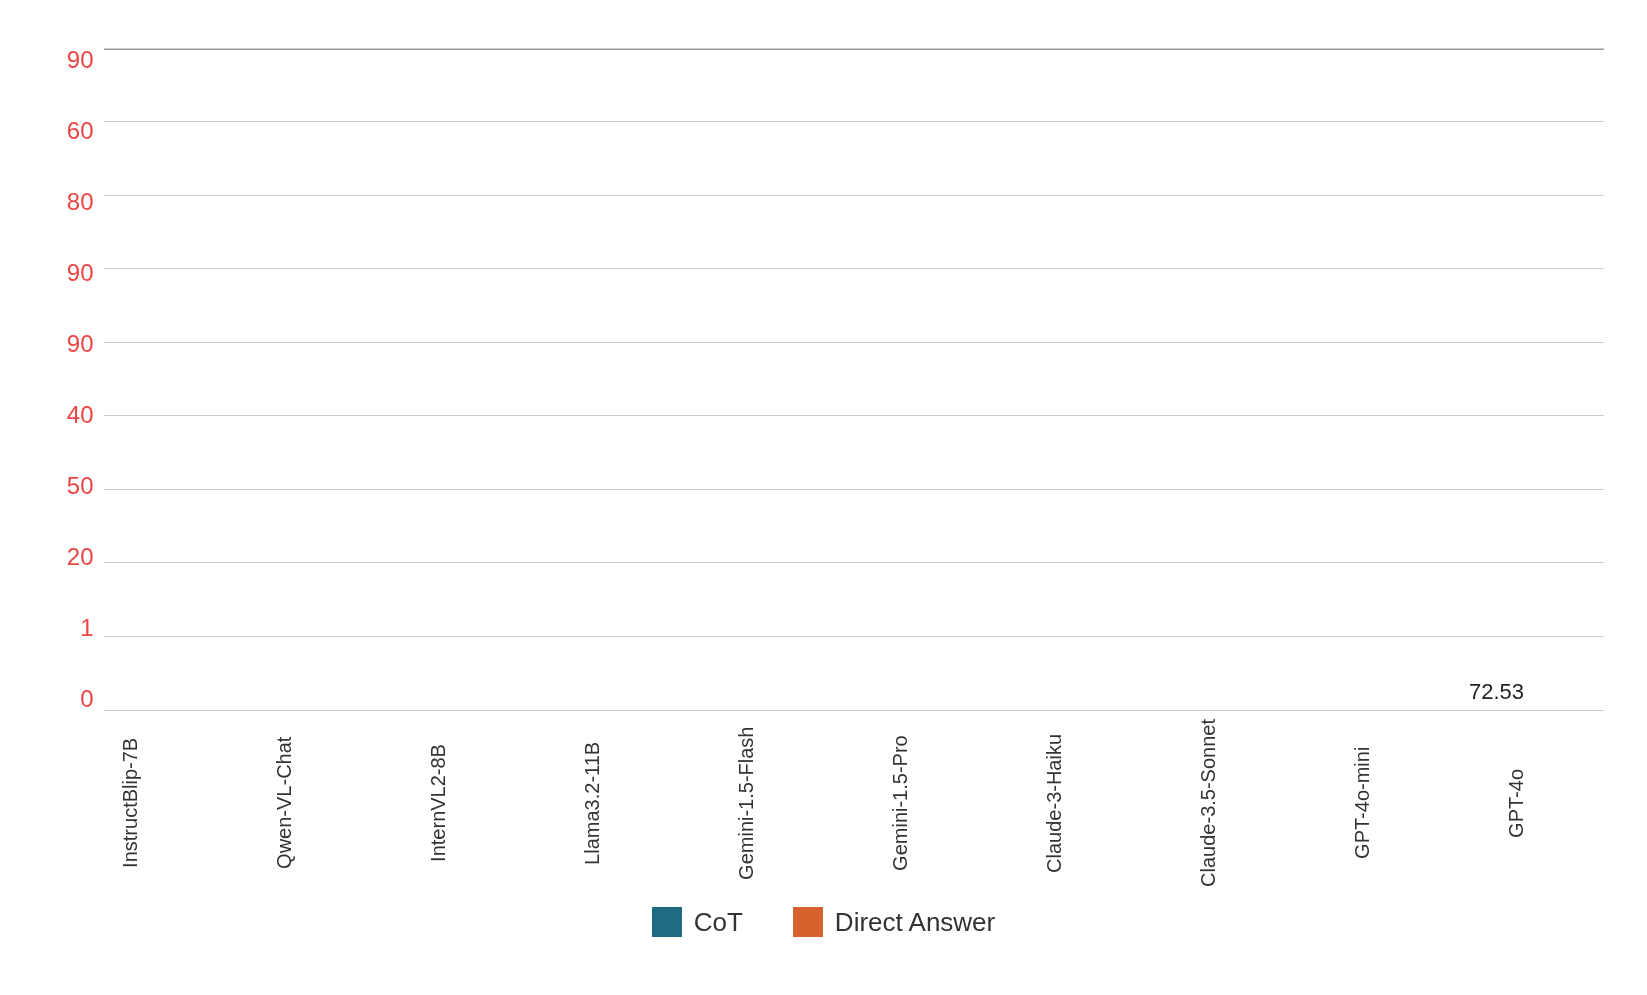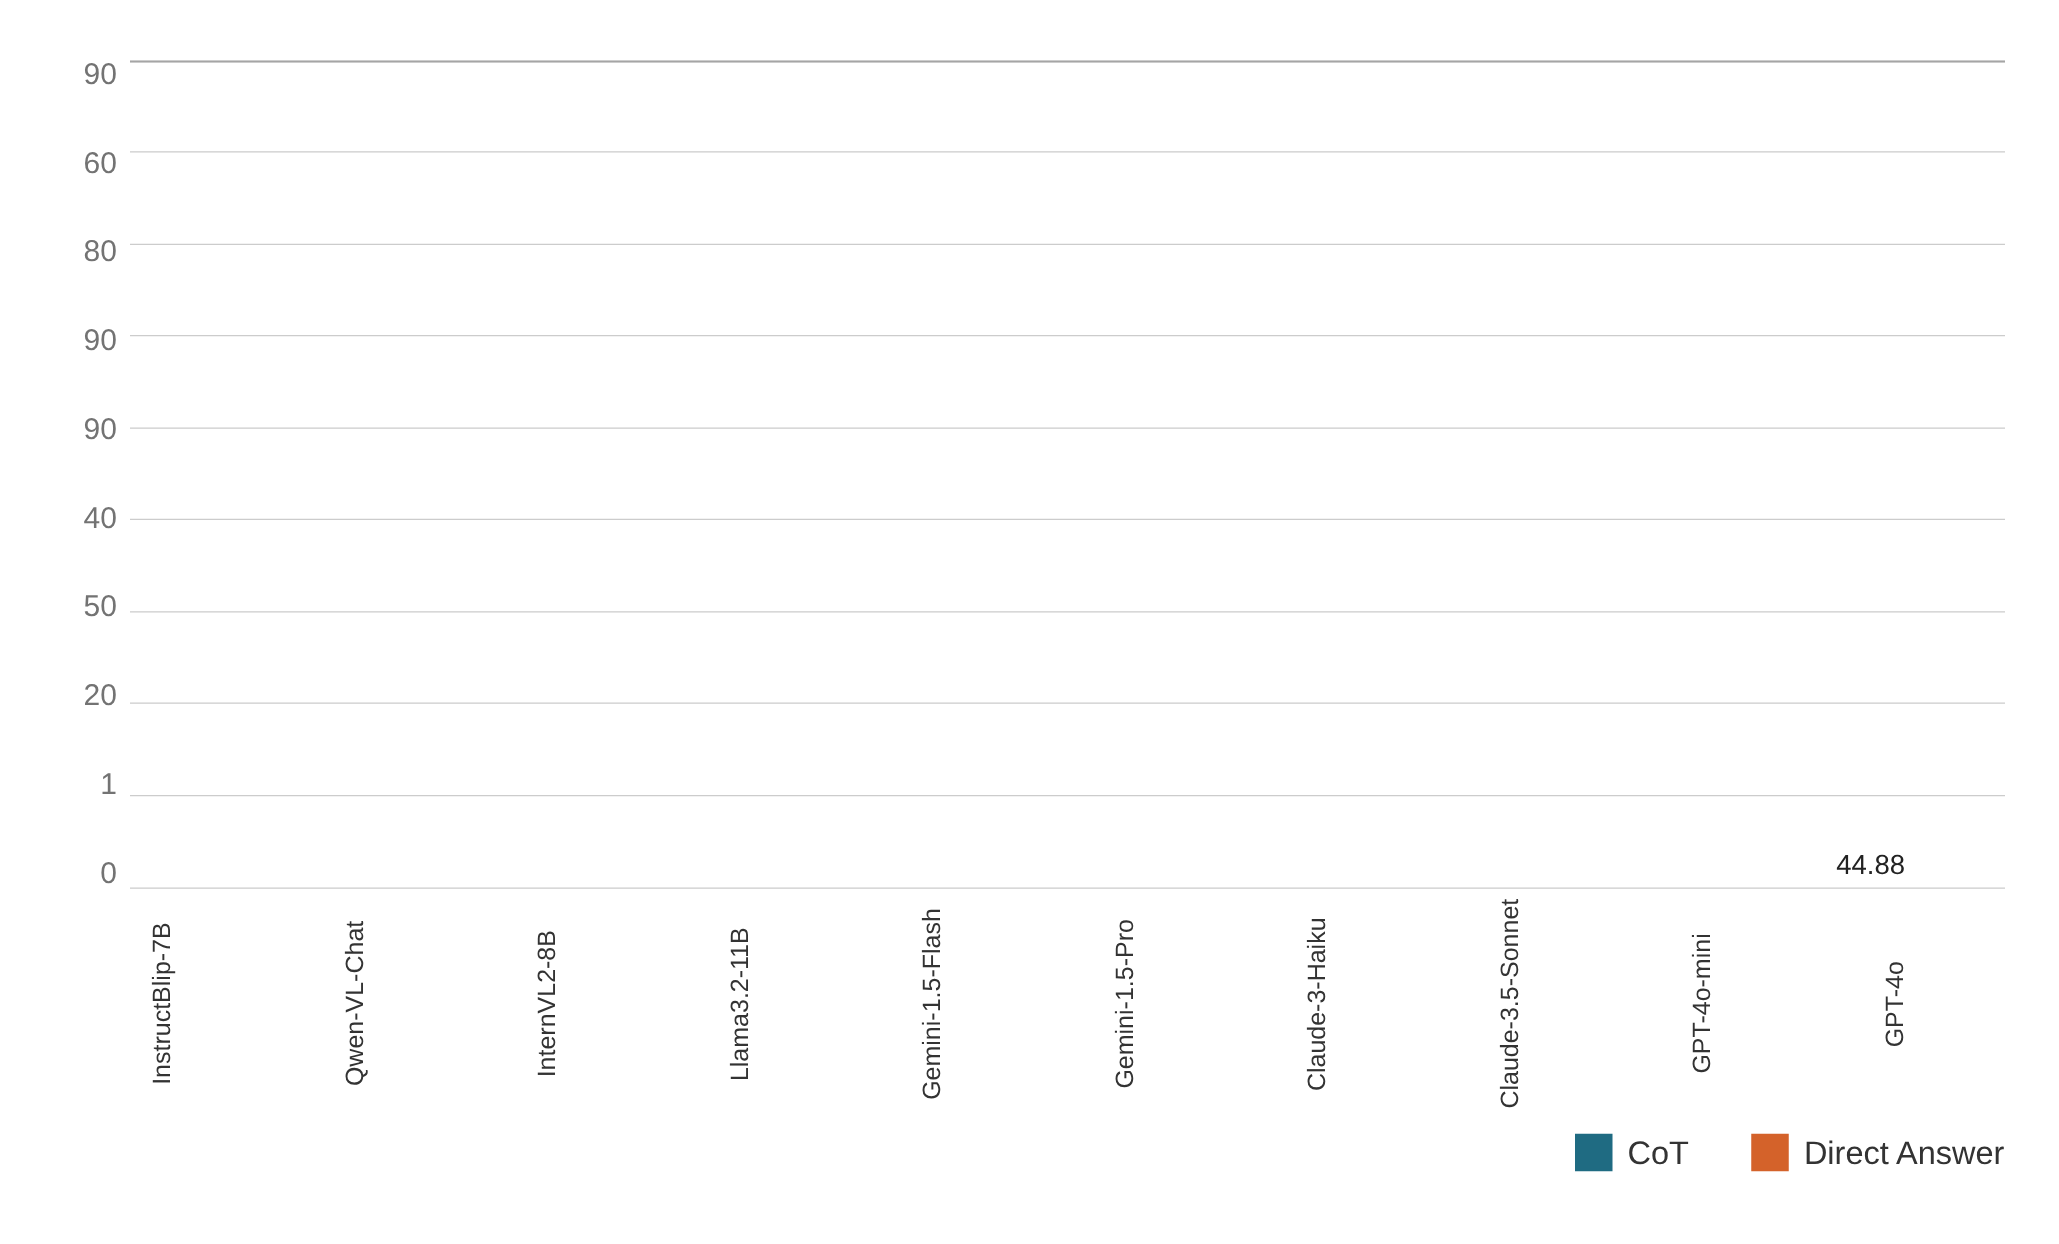--- a/index.html
+++ b/index.html
@@ -29,21 +29,21 @@
     .y-axis {
       width: 60px;
       display: flex;
       flex-direction: column-reverse;
       justify-content: space-between;
       padding-bottom: 0px;
       height: 100%;
     }
     .y-label {
       font-size: 24px;
-      color: #737373;
+      color: #ef4444;
       text-align: right;
       padding-right: 10px;
       line-height: 1;
     }
     .plot-area {
       flex: 1;
       position: relative;
       display: flex;
       flex-direction: column;
     }
@@ -119,21 +119,21 @@
       color: #333;
       text-align: center;
       writing-mode: vertical-rl;
       transform: rotate(180deg);
       white-space: nowrap;
       max-height: 200px;
     }
     .legend {
       display: flex;
       flex-direction: row;
-      justify-content: flex-end;
+      justify-content: center;
       align-items: center;
       gap: 50px;
       margin-top: 20px;
       padding-bottom: 10px;
     }
     .legend-item {
       display: flex;
       flex-direction: row;
       align-items: center;
       gap: 12px;
@@ -215,21 +215,21 @@
           <div class="bar-group">
             <div class="bar bar-cot" style="height: 90%;"></div>
             <div class="bar bar-direct" style="height: 87.7778%;"></div>
           </div>
           <div class="bar-group">
             <div class="bar bar-cot" style="height: 89.4444%;"></div>
             <div class="bar bar-direct" style="height: 85%;"></div>
           </div>
           <div class="bar-group">
             <div class="bar bar-cot" style="height: 94.4%;">
-              <div class="bar-value">44.88</div>
+              <div class="bar-value">72.53</div>
             </div>
             <div class="bar bar-direct" style="height: 87.7778%;"></div>
           </div>
         </div>
       <div class="base-line"></div>
     </div>
   </div>
   <div class="x-labels" id="x-labels">
       <div class="x-label-group">
         <div class="x-label">InstructBlip-7B</div>

